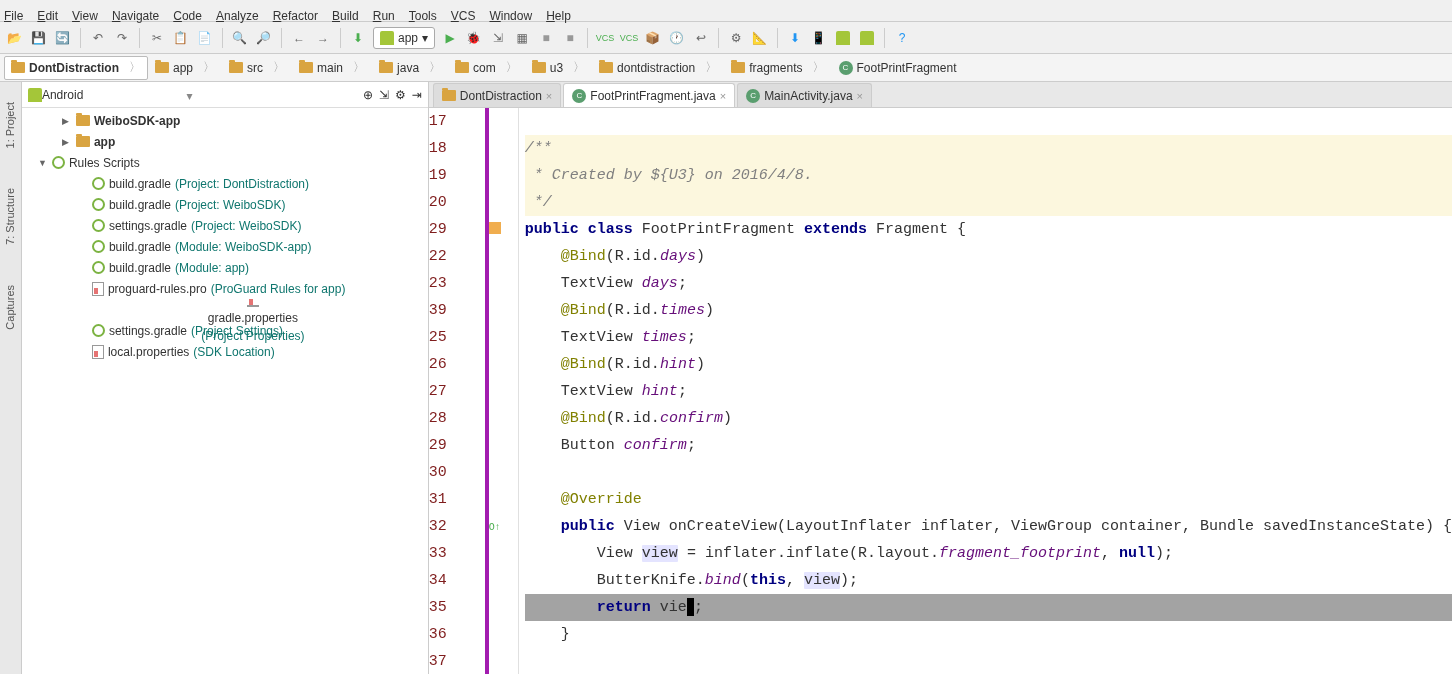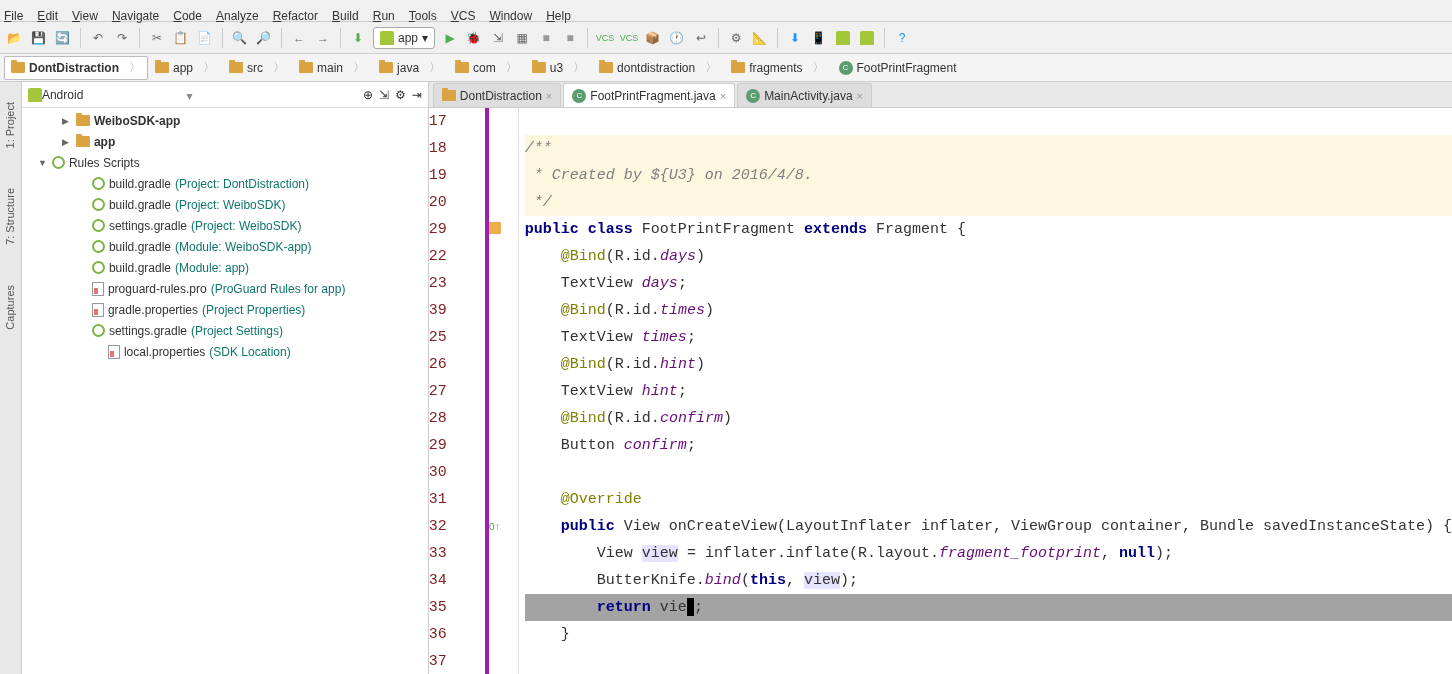--- a/index.html
+++ b/index.html
@@ -234,33 +234,33 @@
           <span class="gradle-icon"></span>
           <span>build.gradle</span>
           <span class="hint"> (Module: app)</span>
         </div>
         <div class="tree-item" style="padding-left: 56px;">
           <span class="arrow"></span>
           <span class="props-icon"></span>
           <span>proguard-rules.pro</span>
           <span class="hint"> (ProGuard Rules for app)</span>
         </div>
-        <div class="tree-item" style="padding-left: 56px;">
+        <div class="tree-item" style="padding-left: 56px; flex-direction: column;">
           <span class="arrow"></span>
           <span class="props-icon"></span>
           <span>gradle.properties</span>
           <span class="hint"> (Project Properties)</span>
         </div>
         <div class="tree-item" style="padding-left: 56px;">
           <span class="arrow"></span>
           <span class="gradle-icon"></span>
           <span>settings.gradle</span>
           <span class="hint"> (Project Settings)</span>
         </div>
-        <div class="tree-item" style="padding-left: 56px; margin-left: 16px;">
+        <div class="tree-item" style="padding-left: 56px;">
           <span class="arrow"></span>
           <span class="props-icon"></span>
           <span>local.properties</span>
           <span class="hint"> (SDK Location)</span>
         </div>
       </div>
   </div>
 
   <div class="editor-area">
     <div class="tabs" id="tabs">

